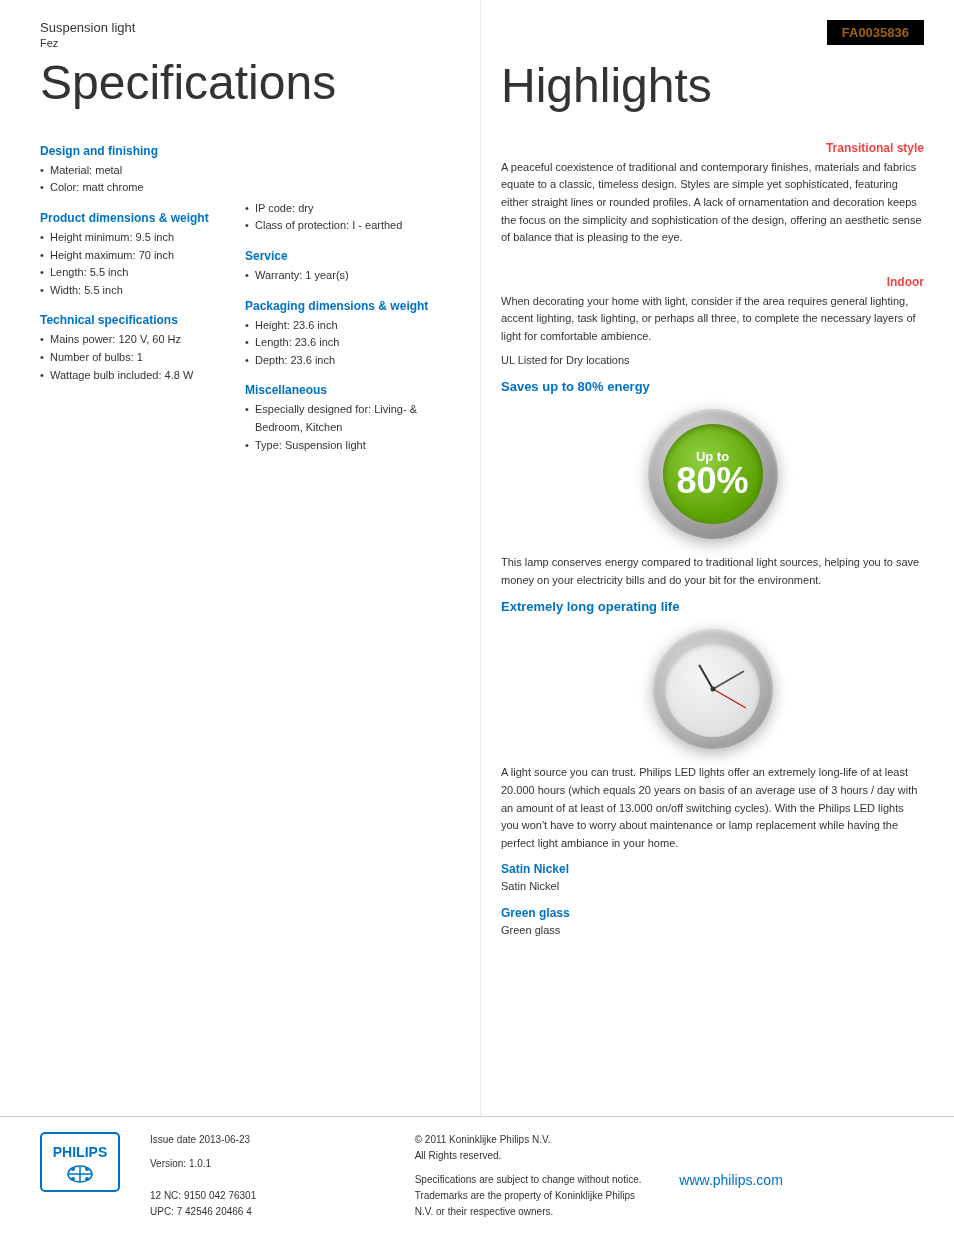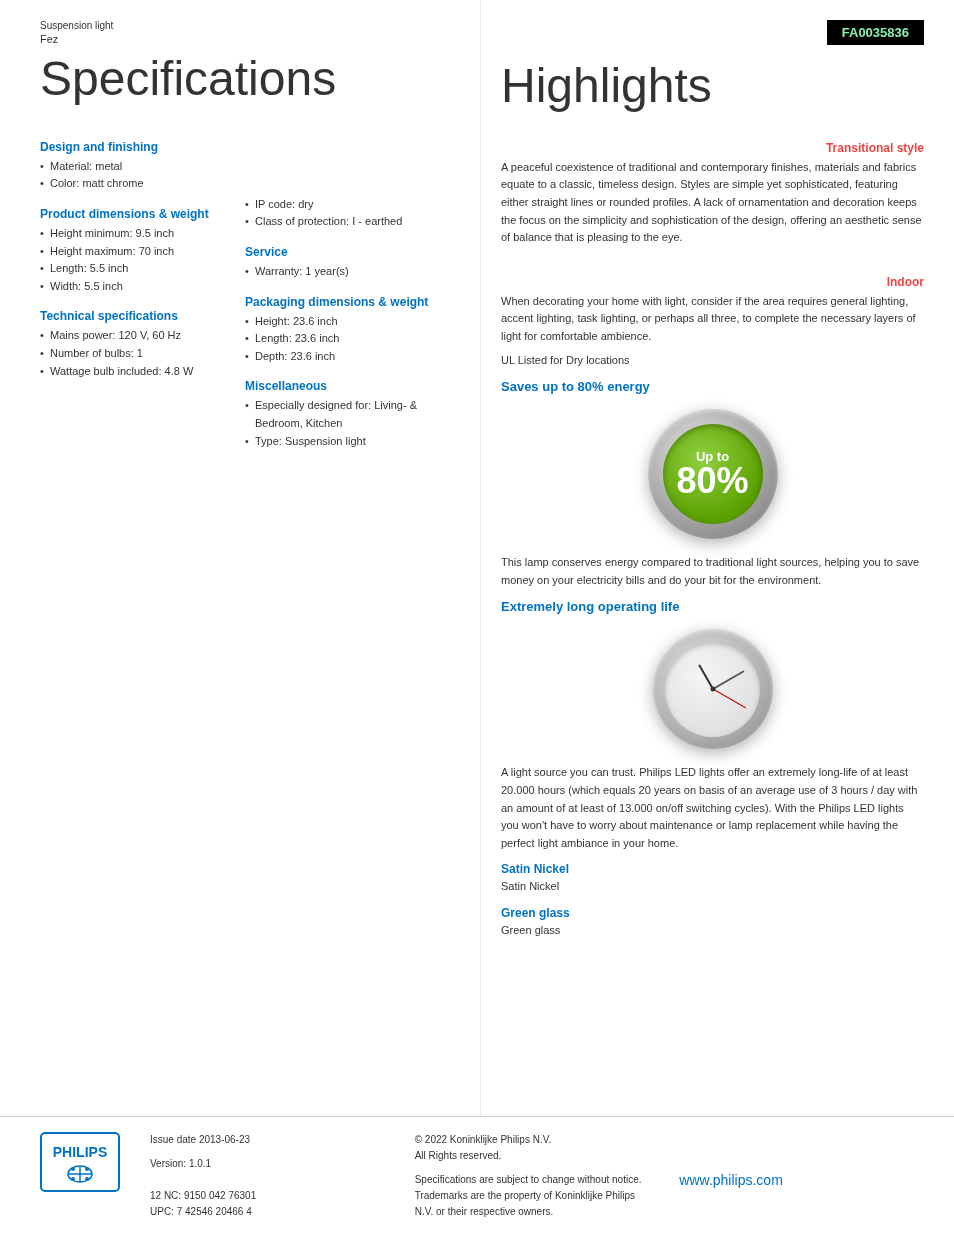--- a/index.html
+++ b/index.html
@@ -25,21 +25,21 @@
     .left-panel {
       width: 480px;
       padding: 20px 30px 20px 40px;
     }
     .right-panel {
       width: 474px;
       padding: 20px 30px 20px 20px;
       border-left: 1px solid #eee;
     }
     .product-type {
-      font-size: 10px;
+      font-size: 13px;
       color: #333;
       margin-bottom: 2px;
     }
     .product-name {
       font-size: 11px;
       color: #333;
       margin-bottom: 8px;
     }
     .page-title {
       font-size: 48px;
@@ -74,21 +74,21 @@
       padding-left: 10px;
       position: relative;
     }
     .bullet-list li::before {
       content: '•';
       position: absolute;
       left: 0;
     }
     .right-top-badge {
       background: #000;
-      color: #86efac;
+      color: #a16207;
       font-size: 13px;
       font-weight: bold;
       padding: 5px 15px;
       display: inline-block;
       margin-bottom: 10px;
       position: absolute;
       right: 30px;
       top: 20px;
     }
     .highlight-section-heading {
@@ -390,21 +390,21 @@
     </div>
 
     <div class="footer-col">
       <div class="footer-text">Issue date 2013-06-23</div>
       <div class="footer-text" style="margin-top:8px;">Version: 1.0.1</div>
       <div class="footer-text" style="margin-top:16px;">12 NC: 9150 042 76301</div>
       <div class="footer-text">UPC: 7 42546 20466 4</div>
     </div>
 
     <div class="footer-col">
-      <div class="footer-text">© 2022 Koninklijke Philips N.V.</div>
+      <div class="footer-text">© 2011 Koninklijke Philips N.V.</div>
       <div class="footer-text">All Rights reserved.</div>
       <div class="footer-text" style="margin-top:8px;">Specifications are subject to change without notice. Trademarks are the property of Koninklijke Philips N.V. or their respective owners.</div>
     </div>
 
     <div class="footer-col">
       <div class="footer-link" style="margin-top:40px;">www.philips.com</div>
     </div>
   </div>
 </div>
 

